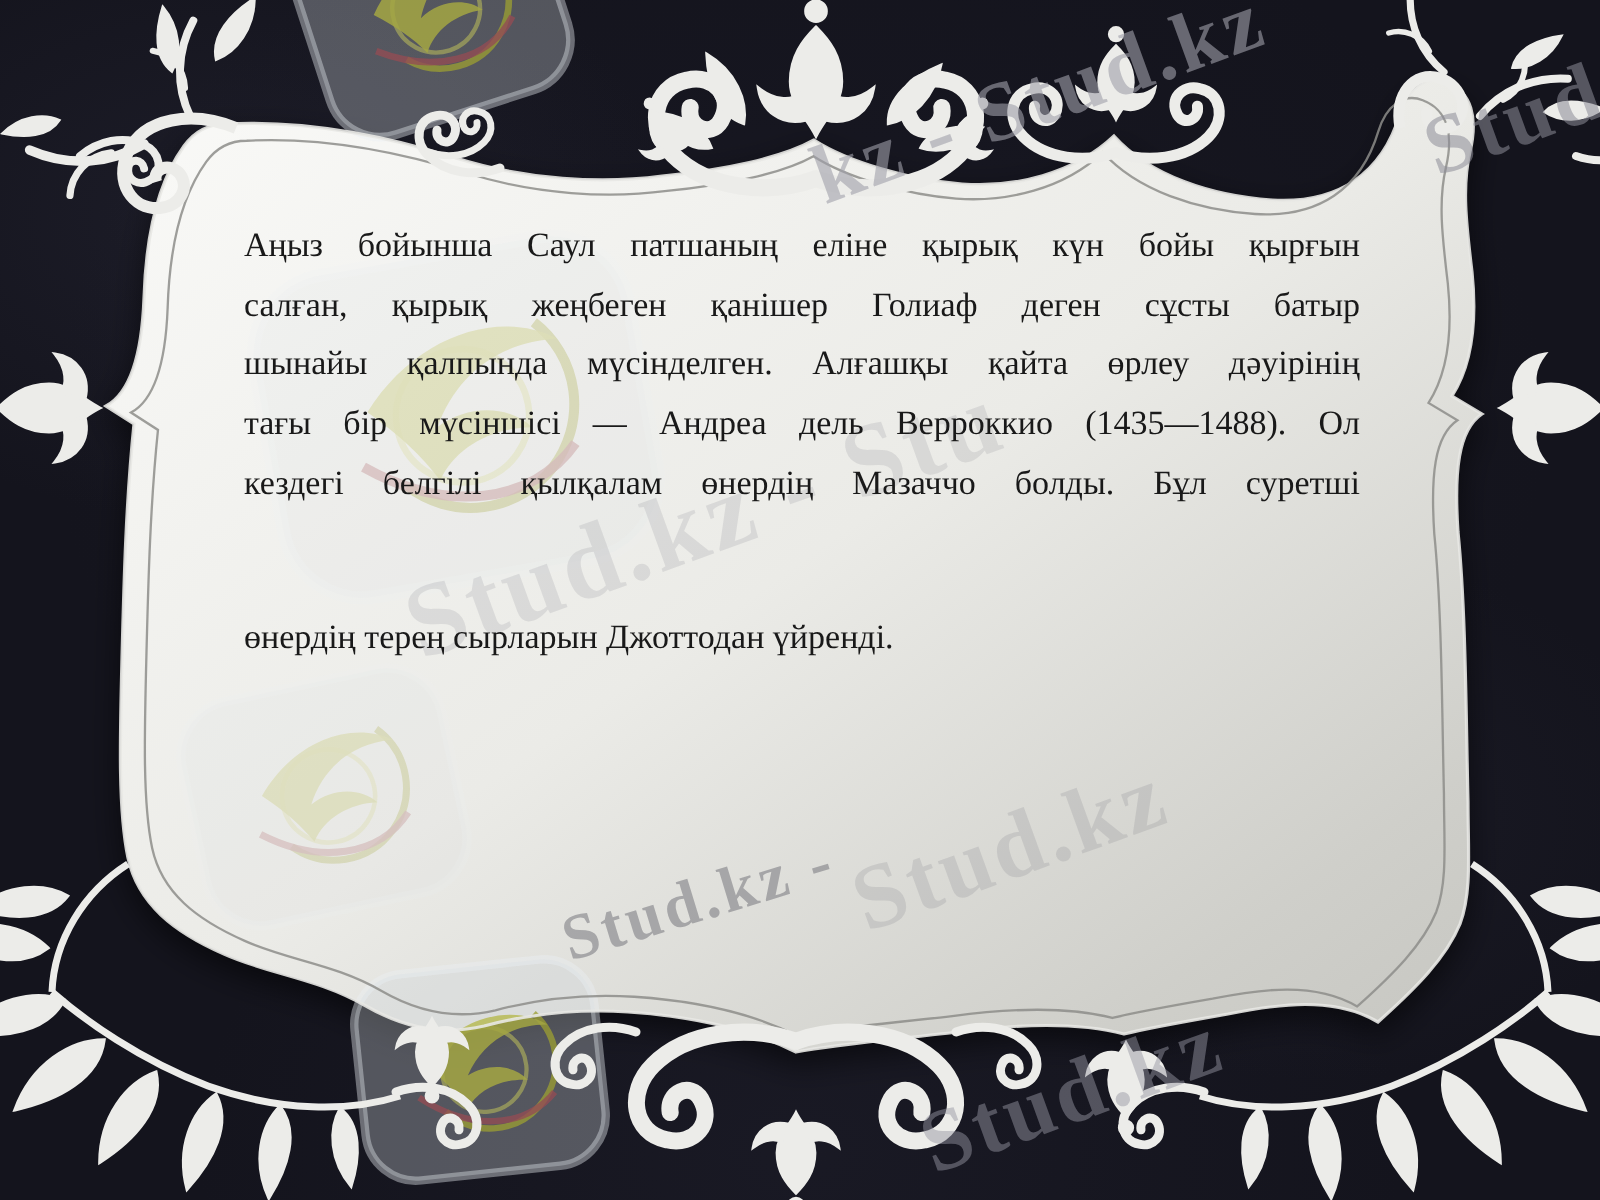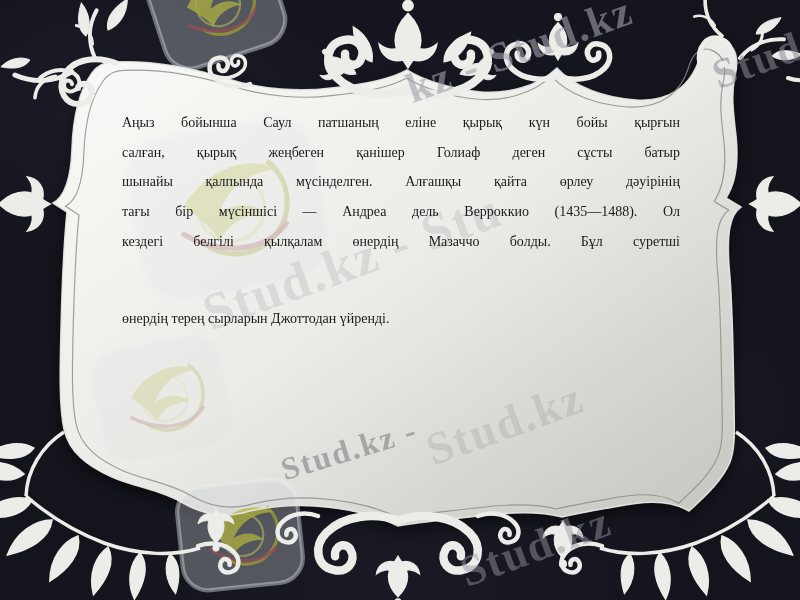--- a/index.html
+++ b/index.html
@@ -34,21 +34,21 @@
     transform-origin:left center;letter-spacing:2px;
   }
   .wm-top-a{left:408px;top:66px;font-size:42px;transform:rotate(-20deg);color:rgba(160,160,170,.60);}
   .wm-top-b{left:714px;top:52px;font-size:42px;transform:rotate(-20deg);color:rgba(140,140,152,.55);}
   .wm-center{left:205px;top:285px;font-size:52px;transform:rotate(-20deg);color:rgba(108,108,120,.15);}
   .wm-faint-right{left:428px;top:425px;font-size:46px;transform:rotate(-20deg);color:rgba(108,108,120,.17);}
   .wm-panel-bottom{left:282px;top:452px;font-size:32px;transform:rotate(-17deg);color:rgba(96,96,104,.45);}
   .wm-bottom-dark{left:462px;top:548px;font-size:44px;transform:rotate(-20deg);color:rgba(150,150,162,.48);}
   .text-block{
     position:absolute;left:122px;top:108px;width:558px;
-    color:var(--c-text);font-size:14px;line-height:29.7px;
+    color:var(--c-text);font-size:17px;line-height:29.7px;
   }
   .text-line{
     height:29.7px;overflow:hidden;
     text-align:justify;text-align-last:justify;text-justify:inter-word;
   }
   .text-line.last{text-align-last:left;margin-top:48px;}
 </style>
 </head>
 <body>
 

